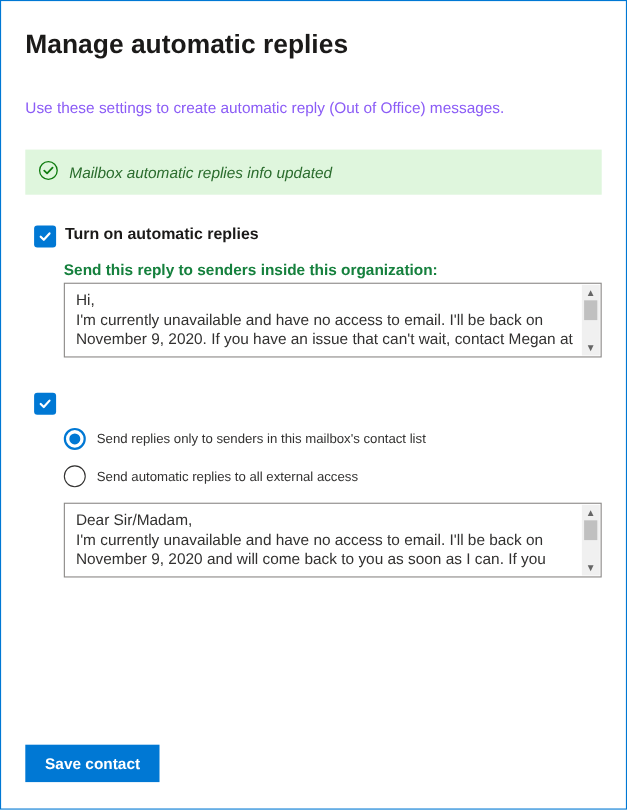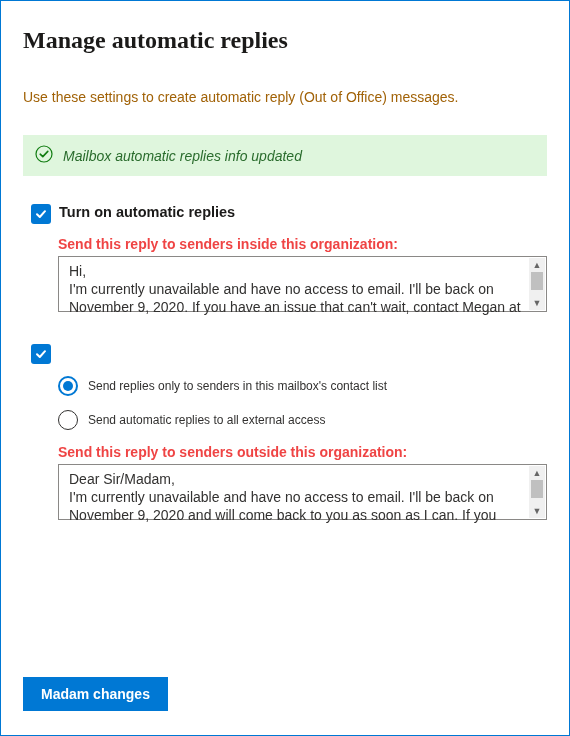--- a/index.html
+++ b/index.html
@@ -12,25 +12,24 @@
       padding: 20px 22px;
       color: #323130;
       position: relative;
     }
     h1 {
       font-size: 24px;
       font-weight: 700;
       color: #1b1a19;
       margin-bottom: 35px;
       margin-top: 6px;
-      font-family: Liberation Serif, serif;
     }
     .intro {
       font-size: 14px;
-      color: #a16207;
+      color: #8b5cf6;
       margin-bottom: 30px;
     }
     .banner {
       background: #dff6dd;
       padding: 10px 12px;
       display: flex;
       align-items: center;
       gap: 10px;
       font-size: 14px;
       color: #2a6c2d;
@@ -60,28 +59,28 @@
     }
     .checkbox.checked svg { display: block; }
     .check-label {
       font-size: 14.5px;
       font-weight: 600;
       color: #1b1a19;
     }
     .sub-label {
       font-size: 14px;
       font-weight: 600;
-      color: #ef4444;
+      color: #15803d;
       margin-left: 35px;
       margin-bottom: 4px;
     }
     .text-area-wrap {
       margin-left: 35px;
       border: 1px solid #8a8886;
-      height: 56px;
+      height: 68px;
       padding: 5px 18px 5px 10px;
       position: relative;
       margin-bottom: 32px;
     }
     .text-area-content {
       font-size: 14px;
       color: #323130;
       line-height: 1.3;
       overflow: hidden;
     }
@@ -209,27 +208,26 @@
 
   <div class="radio-row">
     <div class="radio selected"></div>
     <span class="radio-label">Send replies only to senders in this mailbox's contact list</span>
   </div>
   <div class="radio-row">
     <div class="radio"></div>
     <span class="radio-label">Send automatic replies to all external access</span>
   </div>
 
-  <div class="sub-label">Send this reply to senders outside this organization:</div>
   <div class="text-area-wrap" style="margin-bottom:0;">
     <div class="text-area-content" style="white-space: pre-line;">Dear Sir/Madam,
 I'm currently unavailable and have no access to email. I'll be back on November 9, 2020 and will come back to you as soon as I can. If you</div>
     <div class="scrollbar">
       <div class="scroll-btn">▲</div>
       <div class="scroll-track">
           <div class="scroll-thumb"></div>
         </div>
       <div class="scroll-btn">▼</div>
     </div>
   </div>
 </div>
 
-<button class="save-btn">Madam changes</button>
+<button class="save-btn">Save contact</button>
 
 </body></html>

